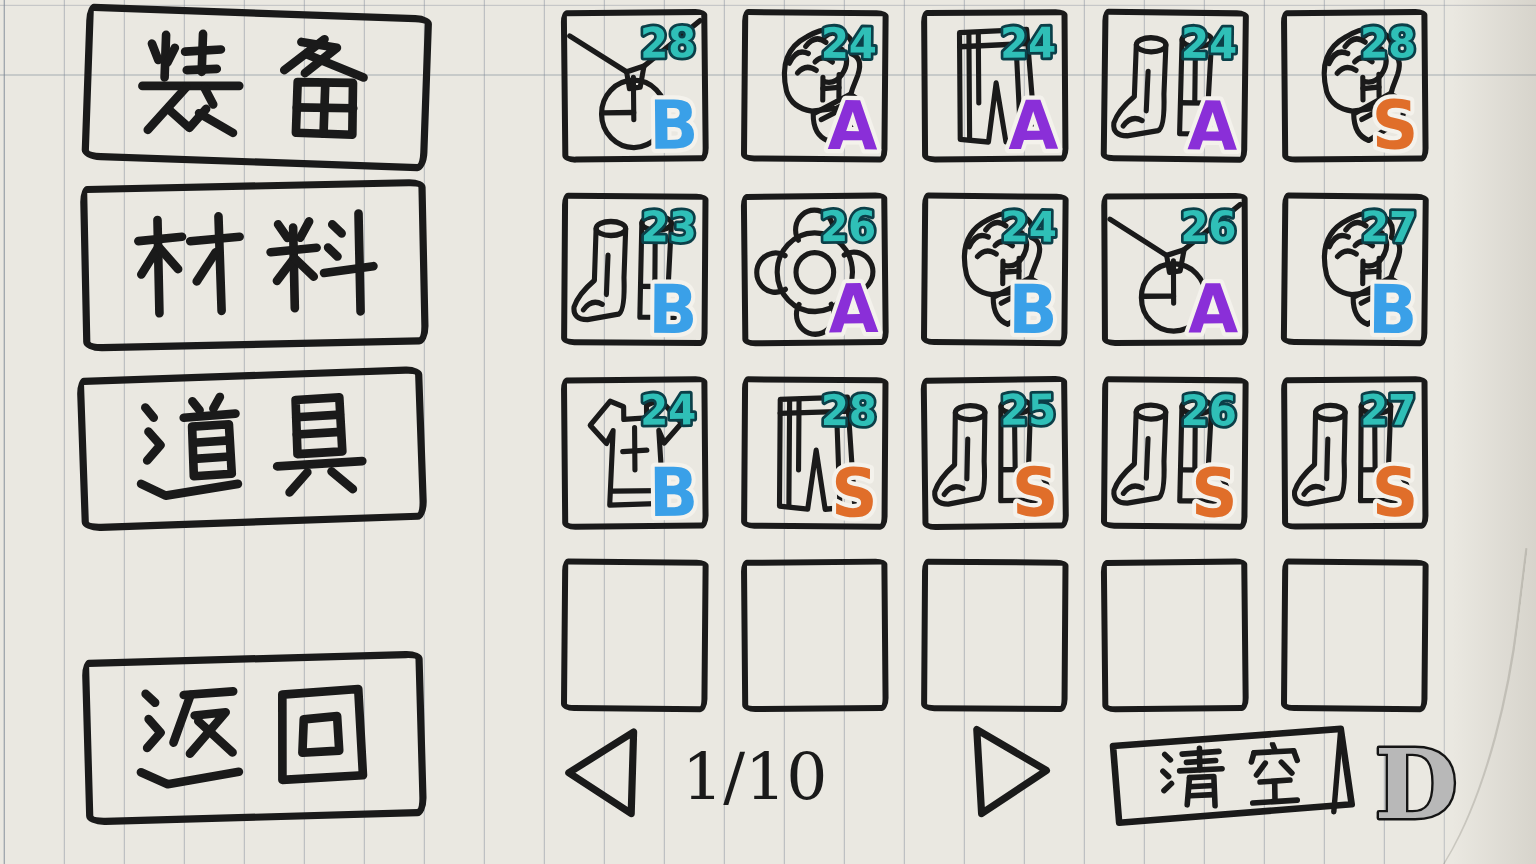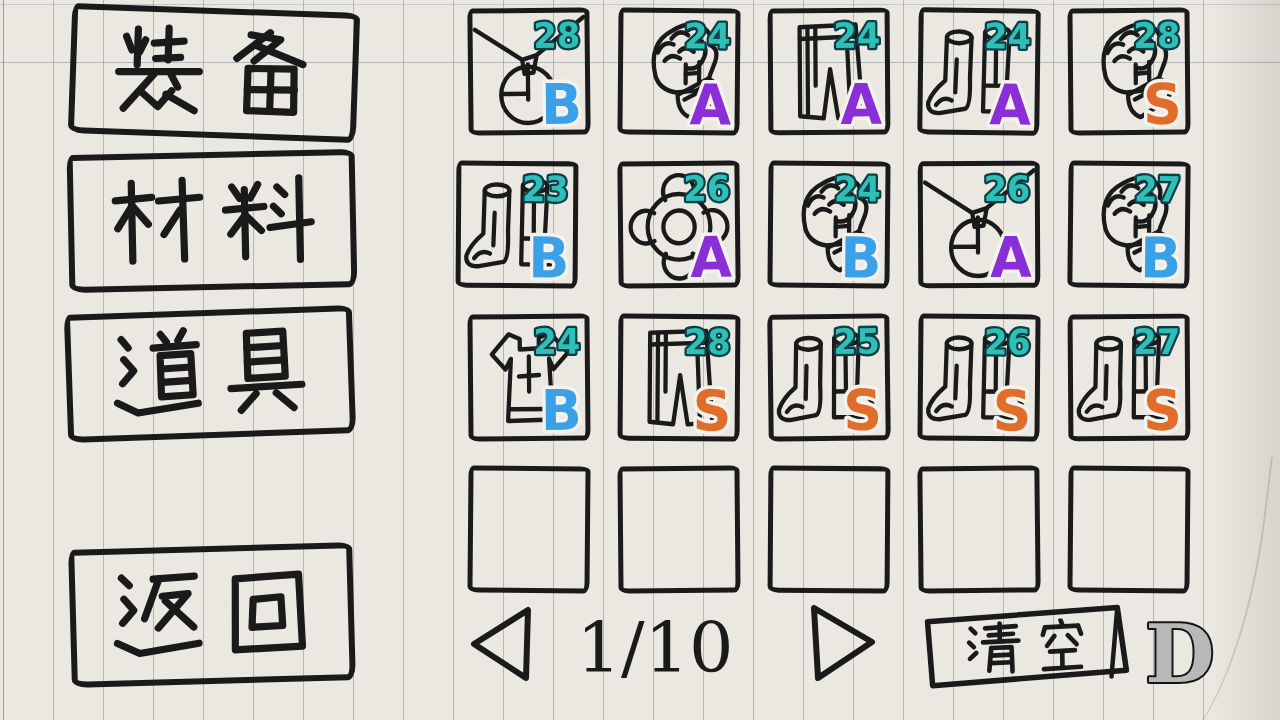--- a/index.html
+++ b/index.html
@@ -27,22 +27,22 @@
   .mb1{left:68px;top:152px;width:288px;height:138px;transform:rotate(-1.2deg);}
   .mb2{left:66px;top:310px;width:288px;height:128px;transform:rotate(-2deg);}
   .mb3{left:70px;top:546px;width:284px;height:138px;transform:rotate(-1.6deg);}
   
   .slot{position:absolute;width:122px;height:127px;border:5px solid var(--ink,#1a1a1a);
         box-sizing:border-box;background:transparent;
         border-radius:5px 10px 6px 11px/10px 5px 11px 6px;}
   .slot svg.art{position:absolute;left:0;top:0;width:100%;height:100%;overflow:visible;}
   
   .ctrl{position:absolute;background:none;border:none;padding:0;cursor:pointer;}
-  .page-indicator{position:absolute;left:565px;top:602px;width:180px;height:92px;line-height:92px;
-        text-align:center;font-family:"DejaVu Serif",serif;font-size:70px;color:var(--ink,#1a1a1a);}
+  .page-indicator{position:absolute;left:539px;top:602px;width:180px;height:92px;line-height:92px;
+        text-align:center;font-family:"DejaVu Serif",serif;font-size:54px;color:var(--ink,#1a1a1a);}
   #clear-btn{left:920px;top:604px;width:214px;height:88px;transform:rotate(-1deg);
         display:flex;align-items:center;justify-content:center;gap:10px;}
   #clear-btn svg.border{position:absolute;left:0;top:0;width:100%;height:100%;}
   #d-mark{position:absolute;left:1146px;top:606px;width:68px;height:96px;}
 </style>
 </head>
 <body>
 
 <div class="vlines"></div>
 <div class="hline" id="hline1"></div>
@@ -228,21 +228,21 @@
           <path d="M56,44 L56,60"></path>
           <path d="M68,42 L68,58"></path>
           <path d="M56,52 L68,51"></path>
           <path d="M49,70 L76,56 Q89,61 85,74 L60,89 Q49,85 49,70 Z"></path>
           <path d="M55,74 L79,62"></path>
         </g>
         <text x="96" y="30" text-anchor="end" font-family="DejaVu Sans, sans-serif" font-weight="bold" font-size="30" fill="#2fbfb7" stroke="#0b3f48" stroke-width="4" paint-order="stroke" stroke-linejoin="round">28</text>
         <text x="97" y="95" text-anchor="end" font-family="DejaVu Sans, sans-serif" font-weight="bold" font-size="48" fill="#e06e2a" stroke="#f4f2ec" stroke-width="6" paint-order="stroke" stroke-linejoin="round">S</text>
       </svg>
     </div>
-    <div class="slot" style="left: 456px; top: 161px; transform: rotate(0.4deg);">
+    <div class="slot" style="left: 468px; top: 161px; transform: rotate(0.4deg);">
       <svg class="art" viewBox="0 0 100 100" preserveAspectRatio="none">
         <g fill="none" stroke="#1a1a1a" stroke-width="3.8" stroke-linecap="round" stroke-linejoin="round">
           <ellipse cx="32" cy="21" rx="11" ry="5"></ellipse>
           <path d="M21,21 L20,58 Q8,68 5,77 Q4,86 15,86 L38,82 Q43,80 42,56 L43,21"></path>
           <path d="M30,40 L29,68"></path>
           <path d="M12,79 Q18,71 26,75"></path>
           <ellipse cx="66" cy="17" rx="11" ry="5"></ellipse>
           <path d="M55,17 L54,84 L80,84 Q90,83 89,75 Q87,66 75,60 L77,17"></path>
           <path d="M65,30 L65,60"></path>
           <path d="M55,62 L75,62"></path>

